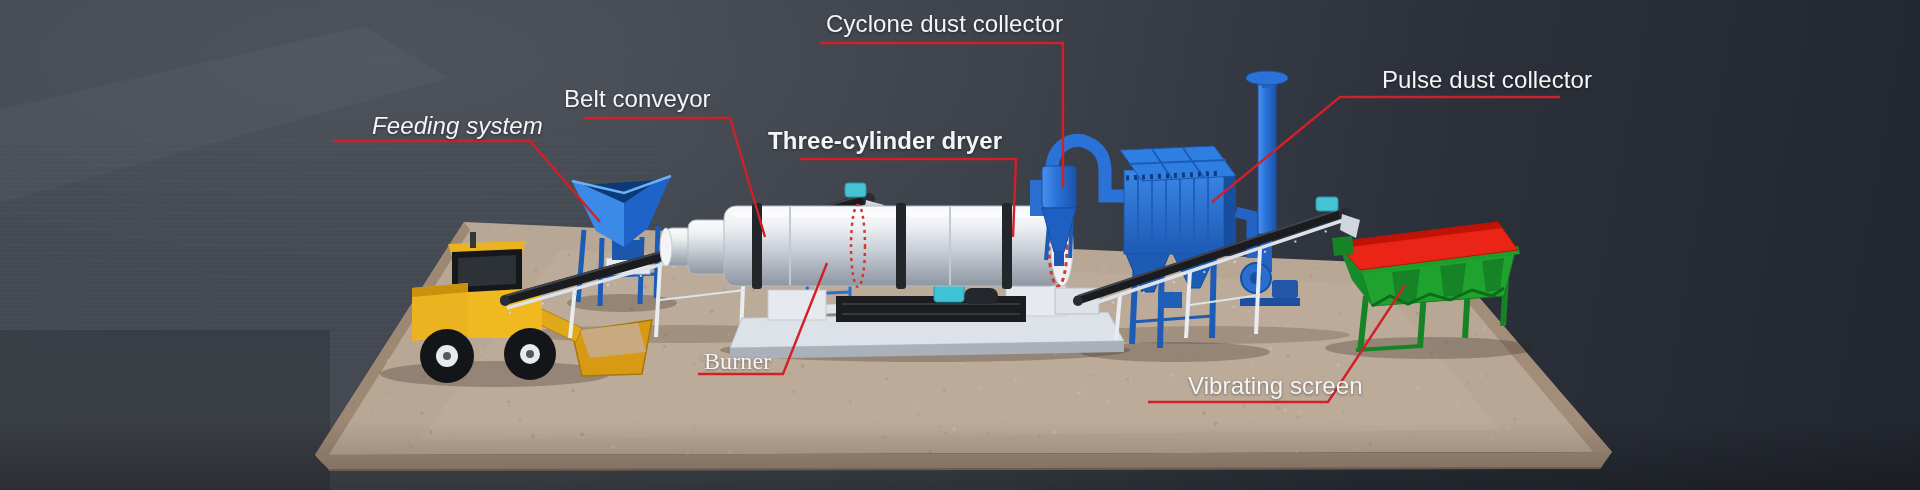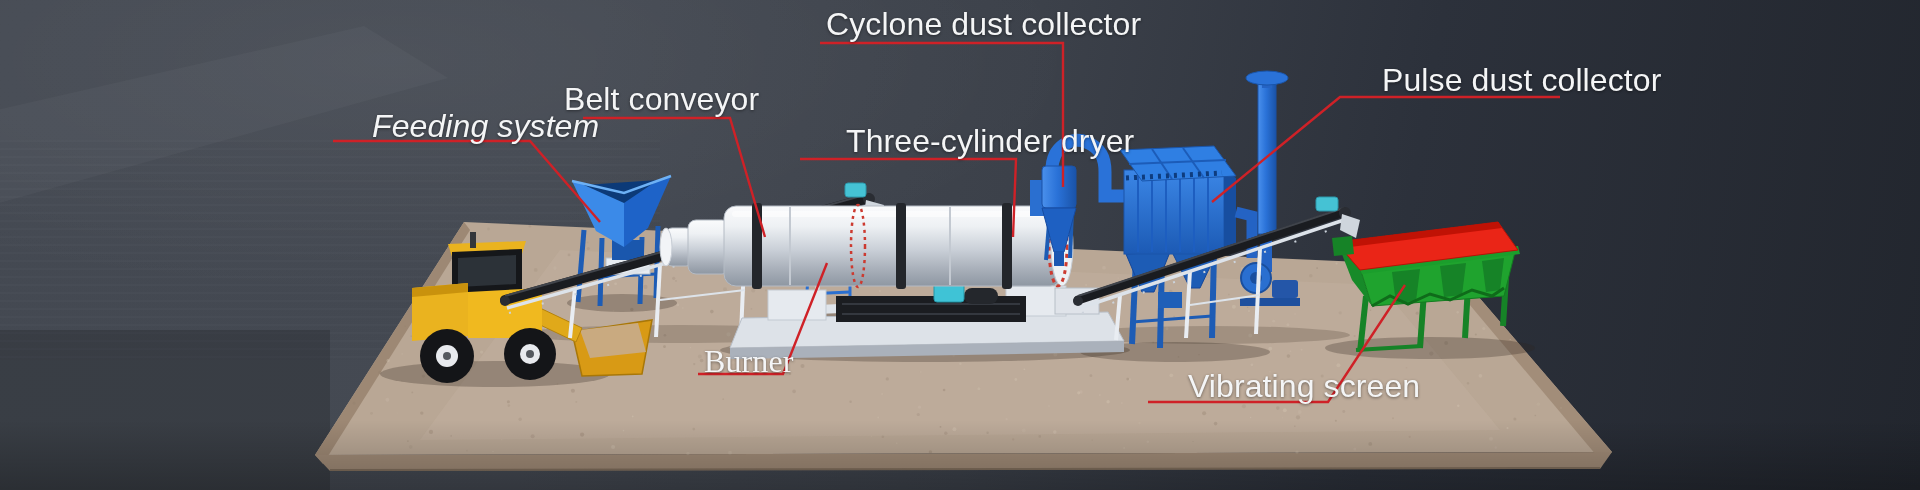--- a/index.html
+++ b/index.html
@@ -13,27 +13,27 @@
   .bg-roof{position:absolute;left:0;top:0;width:700px;height:260px;
     background:rgba(255,255,255,0.03);
     clip-path:polygon(0 42%,52% 10%,64% 30%,0 78%);}
   .bg-wall{position:absolute;left:0;top:140px;width:660px;height:220px;opacity:.6;
     background:repeating-linear-gradient(180deg,rgba(255,255,255,0.02) 0 2px,rgba(0,0,0,0.02) 2px 8px);}
   .bg-floor-dark{position:absolute;left:0;top:330px;width:330px;height:160px;background:rgba(0,0,0,0.16);}
   .bg-bottom{position:absolute;left:0;bottom:0;width:100%;height:70px;
     background:linear-gradient(180deg,rgba(0,0,0,0) 0%,rgba(0,0,0,0.25) 100%);}
   svg.scene{position:absolute;left:0;top:0;}
   .callout{
-    position:absolute;color:#f4f5f6;font-size:32px;line-height:30px;white-space:nowrap;
+    position:absolute;color:#f4f5f6;font-size:24px;line-height:30px;white-space:nowrap;
     text-shadow:0 1px 3px rgba(0,0,0,0.45);letter-spacing:0.1px;font-weight:400;
   }
   .lbl-feeding{left:372px;top:111px;font-style:italic;}
   .lbl-belt{left:564px;top:84px;text-align:right;}
   .lbl-cyclone{left:826px;top:9px;}
-  .lbl-dryer{left:846px;top:126px;}
+  .lbl-dryer{left:768px;top:126px;font-weight:bold;}
   .lbl-pulse{left:1346px;top:65px;margin-left:36px;}
   .lbl-burner{left:704px;top:346px;font-family:Liberation Serif, serif;}
   .lbl-screen{left:1149px;top:371px;margin-left:39px;}
 </style>
 </head>
 <body>
 
 <div class="stage">
 
   <div class="bg-glow"></div>

